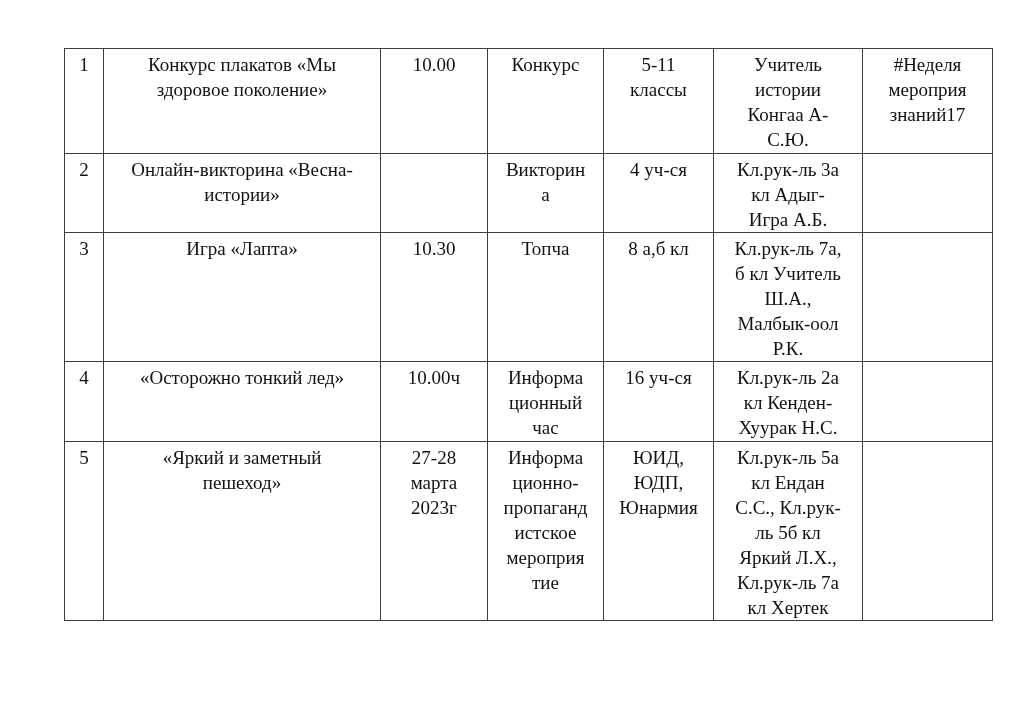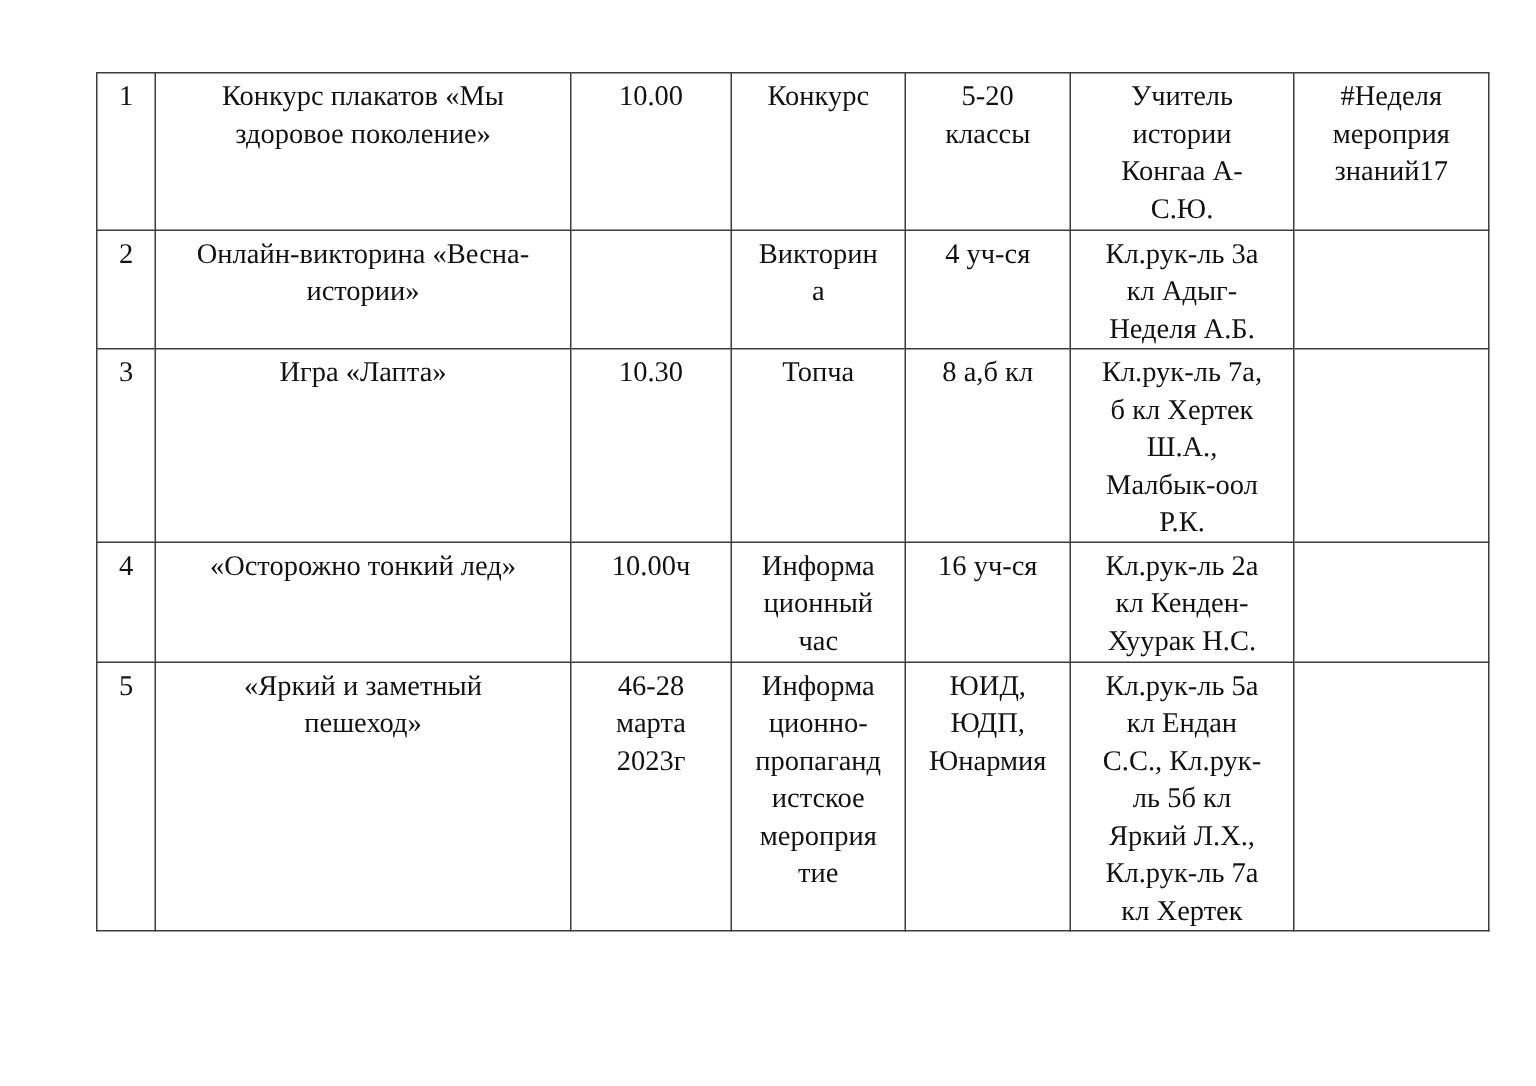--- a/index.html
+++ b/index.html
@@ -57,51 +57,51 @@
       <col style="width:149px">
       <col style="width:130px">
     </colgroup>
     <tbody>
       <tr class="r1">
         <td>1</td>
         <td>Конкурс плакатов «Мы
 здоровое поколение»</td>
         <td>10.00</td>
         <td>Конкурс</td>
-        <td>5-20
+        <td>5-11
 классы</td>
         <td>Учитель
 истории
 Конгаа А-
 С.Ю.</td>
         <td>#Неделя
 мероприя
 знаний17</td>
       </tr>
       <tr class="r2">
         <td>2</td>
         <td>Онлайн-викторина «Весна-
 истории»</td>
         <td></td>
         <td>Викторин
 а</td>
         <td>4 уч-ся</td>
         <td>Кл.рук-ль 3а
 кл Адыг-
-Неделя А.Б.</td>
+Игра А.Б.</td>
         <td></td>
       </tr>
       <tr class="r3">
         <td>3</td>
         <td>Игра «Лапта»</td>
         <td>10.30</td>
         <td>Топча</td>
         <td>8 а,б кл</td>
         <td>Кл.рук-ль 7а,
-б кл Хертек
+б кл Учитель
 Ш.А.,
 Малбык-оол
 Р.К.</td>
         <td></td>
       </tr>
       <tr class="r4">
         <td>4</td>
         <td>«Осторожно тонкий лед»</td>
         <td>10.00ч</td>
         <td>Информа
@@ -110,21 +110,21 @@
         <td>16 уч-ся</td>
         <td>Кл.рук-ль 2а
 кл Кенден-
 Хуурак Н.С.</td>
         <td></td>
       </tr>
       <tr class="r5">
         <td>5</td>
         <td>«Яркий и заметный
 пешеход»</td>
-        <td>46-28
+        <td>27-28
 марта
 2023г</td>
         <td>Информа
 ционно-
 пропаганд
 истское
 мероприя
 тие</td>
         <td>ЮИД,
 ЮДП,

